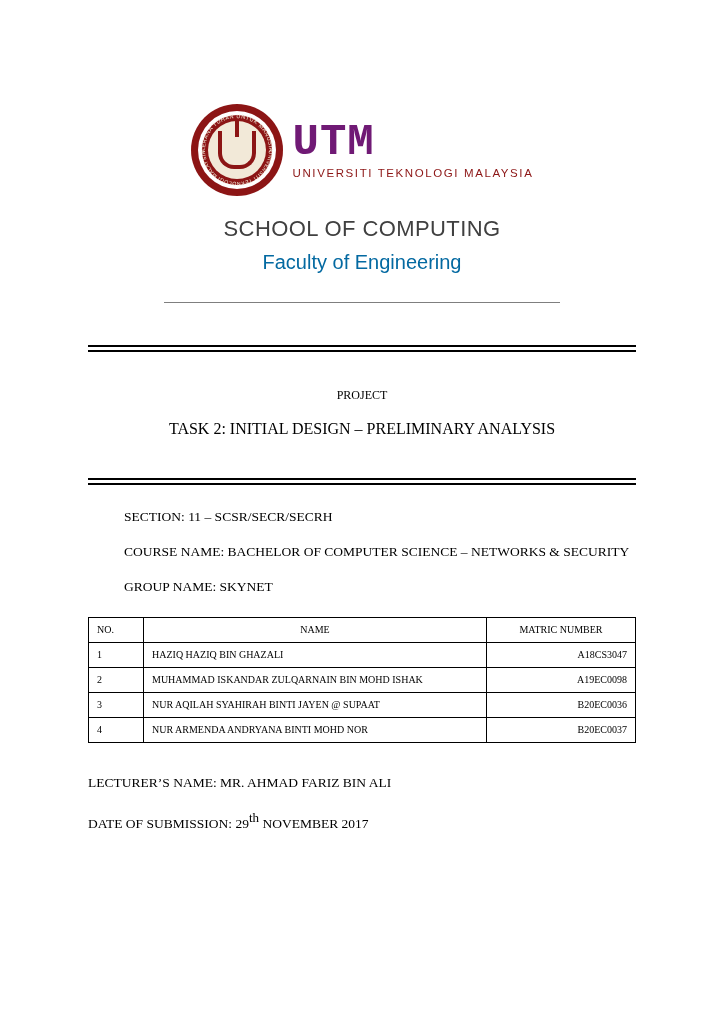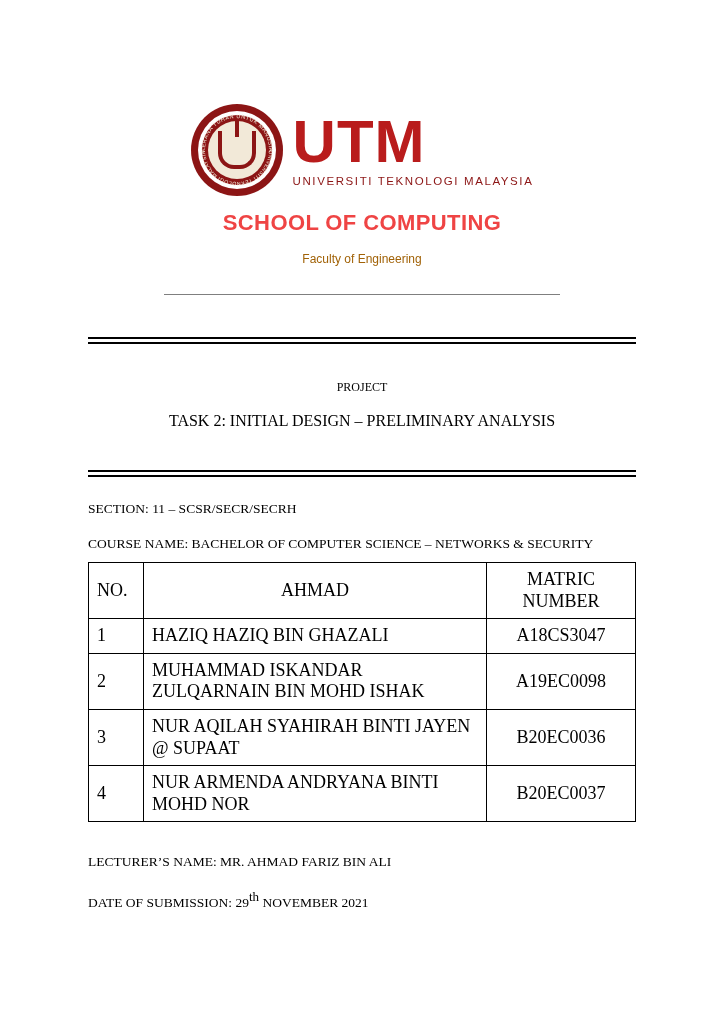--- a/index.html
+++ b/index.html
@@ -90,47 +90,47 @@
     position: absolute;
     left: 0; top: 0; right: 0; bottom: 0;
     z-index: 3;
   }
   .utm-text {
     display: flex;
     flex-direction: column;
     align-items: flex-start;
   }
   .utm-big {
-    font-family: Liberation Sans, sans-serif;
+    font-family: Liberation Mono, monospace;
     font-weight: bold;
-    font-size: 60px;
+    font-size: 44px;
     line-height: 0.98;
-    color: #b91c1c;
+    color: #701a75;
     letter-spacing: 1px;
   }
   .utm-sub {
     font-family: "Liberation Sans", sans-serif;
     font-size: 11.5px;
     letter-spacing: 1.6px;
     color: #8c1515;
     margin-top: 3px;
   }
   .school-name {
     font-family: "Liberation Sans", sans-serif;
-    font-weight: bold;
+    font-weight: normal;
     font-size: 22px;
-    color: #ef4444;
-    margin-top: 14px;
+    color: #404040;
+    margin-top: 20px;
     letter-spacing: 0.4px;
   }
   .faculty-name {
     font-family: "Liberation Sans", sans-serif;
-    font-size: 12px;
-    color: #a16207;
-    margin-top: 16px;
+    font-size: 20px;
+    color: #0369a1;
+    margin-top: 9px;
   }
 
   .thin-rule {
     width: 396px;
     height: 1px;
     background: #7f7f7f;
     margin: 28px auto 0 auto;
   }
 
   
@@ -167,50 +167,51 @@
   .task-line {
     text-align: center;
     font-size: 16px;
     margin-top: 17px;
   }
 
   
   .info-line {
     font-size: 13.5px;
     margin-top: 19px;
+    margin-left: 36px;
   }
   .info-line.first { margin-top: 24px; }
 
   
   table.members {
     border-collapse: collapse;
     width: 100%;
-    margin-top: 10px;
-    font-size: 18px;
+    margin-top: 22px;
+    font-size: 10px;
     padding-left: 28px;
   }
   table.members th, table.members td {
     border: 1px solid #000;
     padding: 6px 8px;
     line-height: 1.2;
     font-weight: normal;
   }
   table.members th {
     text-align: center;
   }
   table.members th.col-no, table.members td.col-no {
     width: 38px;
     text-align: left;
   }
   table.members th.col-no { text-align: left; }
   table.members th.col-name { text-align: center; }
   table.members td.col-name { text-align: left; }
   table.members th.col-matric, table.members td.col-matric {
     width: 132px;
-    text-align: center;
+    text-align: right;
   }
   table.members th.col-matric { text-align: center; }
 
   .footer-line {
     font-size: 13.5px;
     margin-top: 19px;
   }
   .footer-line.first { margin-top: 32px; }
   sup { font-size: 13px; vertical-align: super; }
 </style>
@@ -254,26 +255,27 @@
 
   <div class="double-rule"></div>
 
   <div class="project-line">PROJECT</div>
   <div class="task-line">TASK 2: INITIAL DESIGN – PRELIMINARY ANALYSIS</div>
 
   <div class="double-rule-2"></div>
 
   <div class="info-line first">SECTION: 11 – SCSR/SECR/SECRH</div>
   <div class="info-line">COURSE NAME: BACHELOR OF COMPUTER SCIENCE – NETWORKS &amp; SECURITY</div>
+  <div class="info-line">GROUP NAME: SKYNET</div>
 
   <table class="members">
     <thead>
       <tr>
         <th class="col-no">NO.</th>
-        <th class="col-name">AHMAD</th>
+        <th class="col-name">NAME</th>
         <th class="col-matric">MATRIC NUMBER</th>
       </tr>
     </thead>
     <tbody>
       <tr>
         <td class="col-no">1</td>
         <td class="col-name">HAZIQ HAZIQ BIN GHAZALI</td>
         <td class="col-matric">A18CS3047</td>
       </tr>
       <tr>
@@ -288,15 +290,15 @@
       </tr>
       <tr>
         <td class="col-no">4</td>
         <td class="col-name">NUR ARMENDA ANDRYANA BINTI MOHD NOR</td>
         <td class="col-matric">B20EC0037</td>
       </tr>
     </tbody>
   </table>
 
   <div class="footer-line first">LECTURER’S NAME: MR. AHMAD FARIZ BIN ALI</div>
-  <div class="footer-line"><span>DATE OF SUBMISSION: 29</span><sup>th</sup><span> NOVEMBER 2021</span></div>
+  <div class="footer-line"><span>DATE OF SUBMISSION: 29</span><sup>th</sup><span> NOVEMBER 2017</span></div>
 
 </div>
 
 </body></html>

